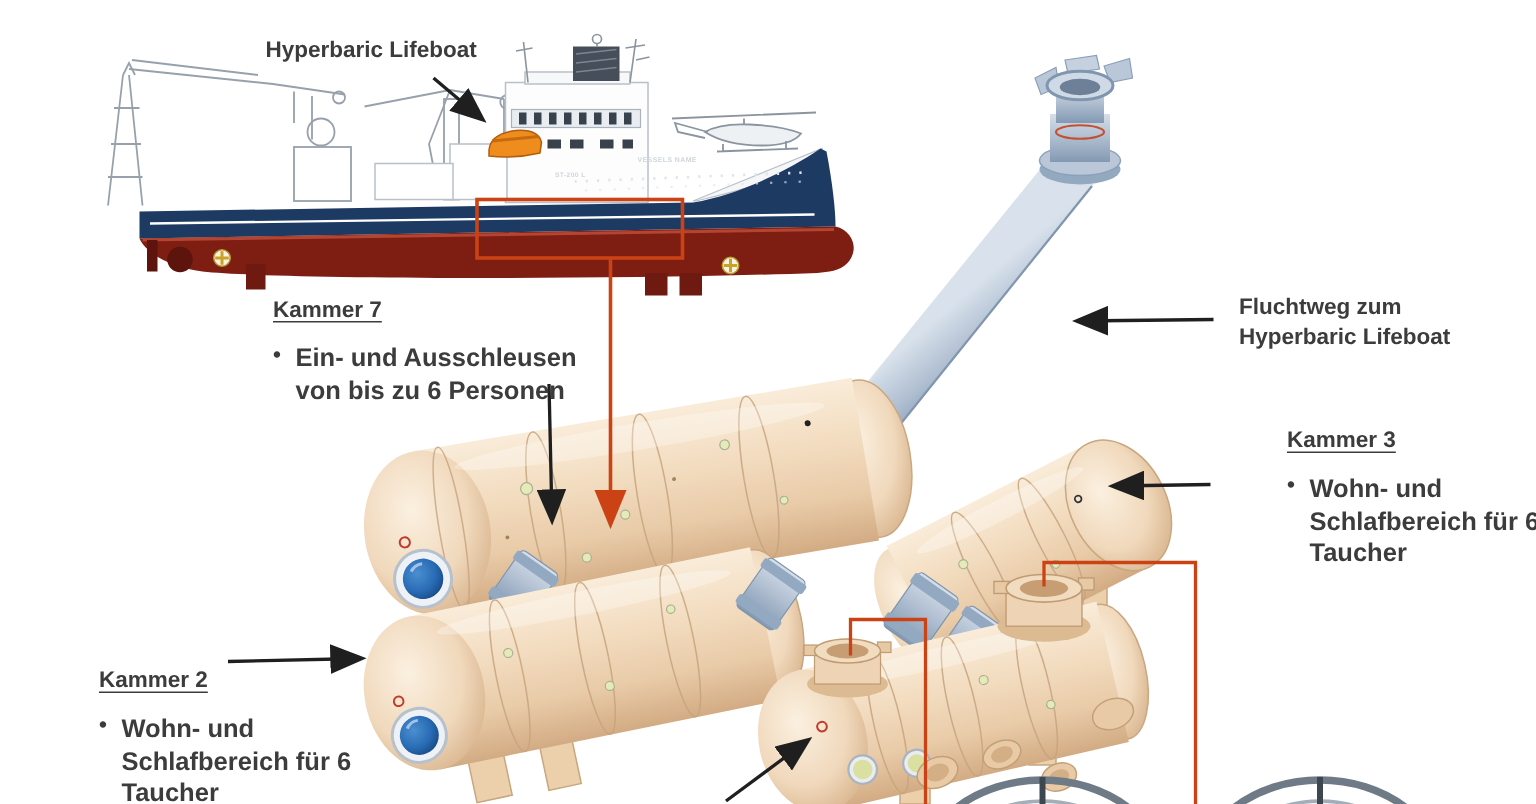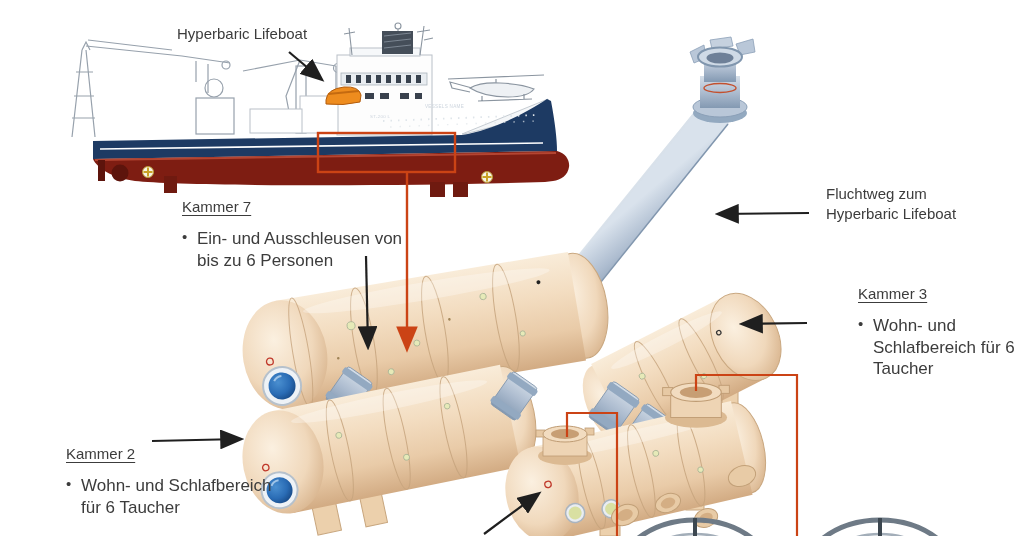--- a/index.html
+++ b/index.html
@@ -1,18 +1,18 @@
 <!DOCTYPE html>
 <html><head>
 <meta charset="utf-8">
 <style>
   html,body{margin:0;padding:0;background:#ffffff;}
   .stage{
     position:relative;width:1024px;height:536px;background:#ffffff;
-    overflow:hidden;font-family:"Liberation Sans",sans-serif;color:#3d3d3d;
+    overflow:hidden;font-family:"Liberation Sans",sans-serif;color:#3d3d3d;font-weight:bold;
   }
   svg.art{position:absolute;left:0;top:0;}
   .lbl{position:absolute;font-size:15px;line-height:1.32;color:#3c3c3c;}
   .callout-title{
     display:inline-block;font-size:15px;color:#3c3c3c;
     text-decoration:underline;text-underline-offset:3px;text-decoration-thickness:1px;
     margin:0 0 11px 0;
   }
   .bullets{list-style:none;margin:0;padding:0;}
   .bullets li{
@@ -335,21 +335,21 @@
     <path d="M366,256 L368,346" marker-end="url(#ahB)"></path>
     <path d="M809,213 L719,214" marker-end="url(#ahB)"></path>
     <path d="M807,323 L743,324" marker-end="url(#ahB)"></path>
     <path d="M152,441 L240,439" marker-end="url(#ahB)"></path>
     <path d="M484,534 L538,494" marker-end="url(#ahB)"></path>
   </g>
 </svg>
 
   <div class="lbl" style="left:177px;top:24px;">Hyperbaric Lifeboat</div>
 
-  <div class="lbl prewrap" style="left:826px;top:184px;">Fluchtweg zum
+  <div class="lbl prewrap" style="left:826px;top:195px;">Fluchtweg zum
 Hyperbaric Lifeboat</div>
 
   <div class="lbl" style="left:182px;top:197px;width:230px;">
     <span class="callout-title">Kammer 7</span>
     <ul class="bullets">
       <li>Ein- und Ausschleusen von bis zu 6 Personen</li>
     </ul>
   </div>
 
   <div class="lbl" style="left:66px;top:415px;width:210px;margin-top:29px;">

